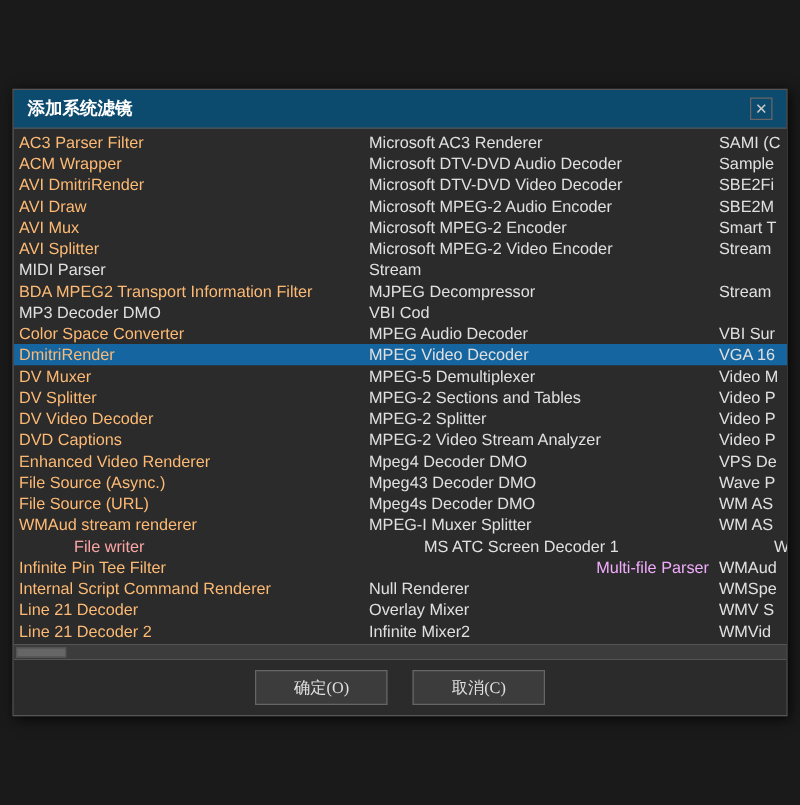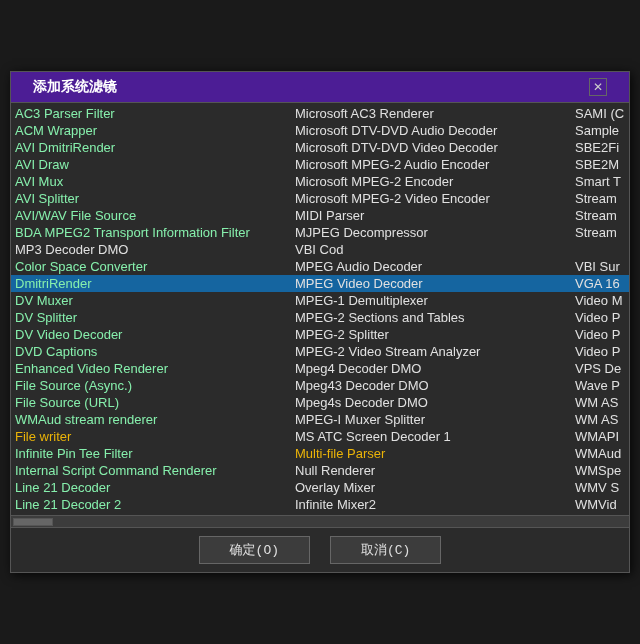--- a/index.html
+++ b/index.html
@@ -22,22 +22,22 @@
     .dialog {
       width: 620px;
       background: #2b2b2b;
       border: 1px solid #555;
       box-shadow: 2px 2px 10px rgba(0,0,0,0.8);
       display: flex;
       flex-direction: column;
     }
 
     .title-bar {
-      background: #4c1d95;
-      padding: 6px 22px;
+      background: #0c4a6e;
+      padding: 6px 11px;
       display: flex;
       justify-content: space-between;
       align-items: center;
       border-bottom: 1px solid #555;
     }
 
     .title-bar-text {
       color: #ffffff;
       font-size: 14px;
       font-weight: bold;
@@ -87,42 +87,44 @@
       cursor: pointer;
       min-width: 900px;
     }
 
     .list-row.selected {
       background: #1565a0;
     }
 
     .col1 {
       width: 280px;
-      color: #86efac;
+      color: #fdba74;
       white-space: nowrap;
       overflow: hidden;
       text-overflow: ellipsis;
       padding-right: 8px;
     }
 
     .col1.orange {
-      color: #eab308;
+      color: #fca5a5;
+      margin-left: 44px;
     }
 
     .col2 {
       width: 280px;
       color: #e0e0e0;
       white-space: nowrap;
       overflow: hidden;
       text-overflow: ellipsis;
       padding-right: 8px;
     }
 
     .col2.orange {
-      color: #eab308;
+      color: #f0abfc;
+      text-align: right;
     }
 
     .col3 {
       flex: 1;
       color: #e0e0e0;
       white-space: nowrap;
       overflow: hidden;
       text-overflow: ellipsis;
     }
 
@@ -151,21 +153,21 @@
       border-top: 1px solid #555;
     }
 
     .footer-btn {
       background: #3c3c3c;
       color: #e0e0e0;
       border: 1px solid #666;
       padding: 4px 30px;
       cursor: pointer;
       font-size: 13px;
-      font-family: Liberation Mono, monospace;
+      font-family: Liberation Serif, serif;
     }
   </style>
 </head>
 <body>
 
 <div class="dialog">
   <div class="title-bar">
     <span class="title-bar-text">添加系统滤镜</span>
     <button class="close-btn">✕</button>
   </div>
@@ -196,21 +198,20 @@
         <span class="col1">AVI Mux</span>
         <span class="col2">Microsoft MPEG-2 Encoder</span>
         <span class="col3">Smart T</span>
       </div>
       <div class="list-row">
         <span class="col1">AVI Splitter</span>
         <span class="col2">Microsoft MPEG-2 Video Encoder</span>
         <span class="col3">Stream</span>
       </div>
       <div class="list-row">
-        <span class="col1">AVI/WAV File Source</span>
         <span class="col2">MIDI Parser</span>
         <span class="col3">Stream</span>
       </div>
       <div class="list-row">
         <span class="col1">BDA MPEG2 Transport Information Filter</span>
         <span class="col2">MJPEG Decompressor</span>
         <span class="col3">Stream</span>
       </div>
       <div class="list-row">
         <span class="col2">MP3 Decoder DMO</span>
@@ -221,21 +222,21 @@
         <span class="col2">MPEG Audio Decoder</span>
         <span class="col3">VBI Sur</span>
       </div>
       <div class="list-row selected">
         <span class="col1">DmitriRender</span>
         <span class="col2">MPEG Video Decoder</span>
         <span class="col3">VGA 16</span>
       </div>
       <div class="list-row">
         <span class="col1">DV Muxer</span>
-        <span class="col2">MPEG-1 Demultiplexer</span>
+        <span class="col2">MPEG-5 Demultiplexer</span>
         <span class="col3">Video M</span>
       </div>
       <div class="list-row">
         <span class="col1">DV Splitter</span>
         <span class="col2">MPEG-2 Sections and Tables</span>
         <span class="col3">Video P</span>
       </div>
       <div class="list-row">
         <span class="col1">DV Video Decoder</span>
         <span class="col2">MPEG-2 Splitter</span>

